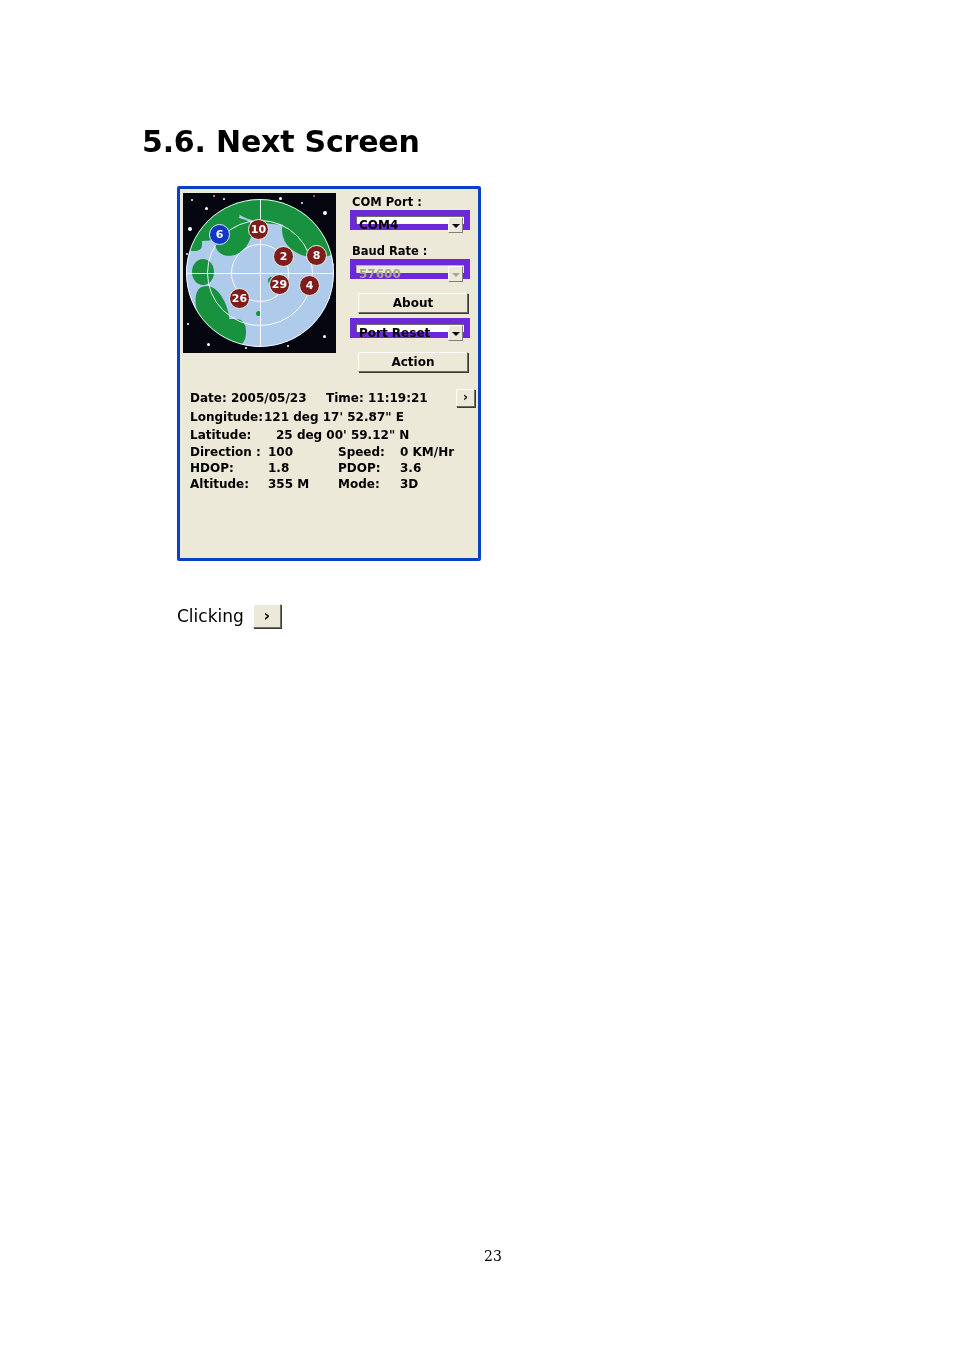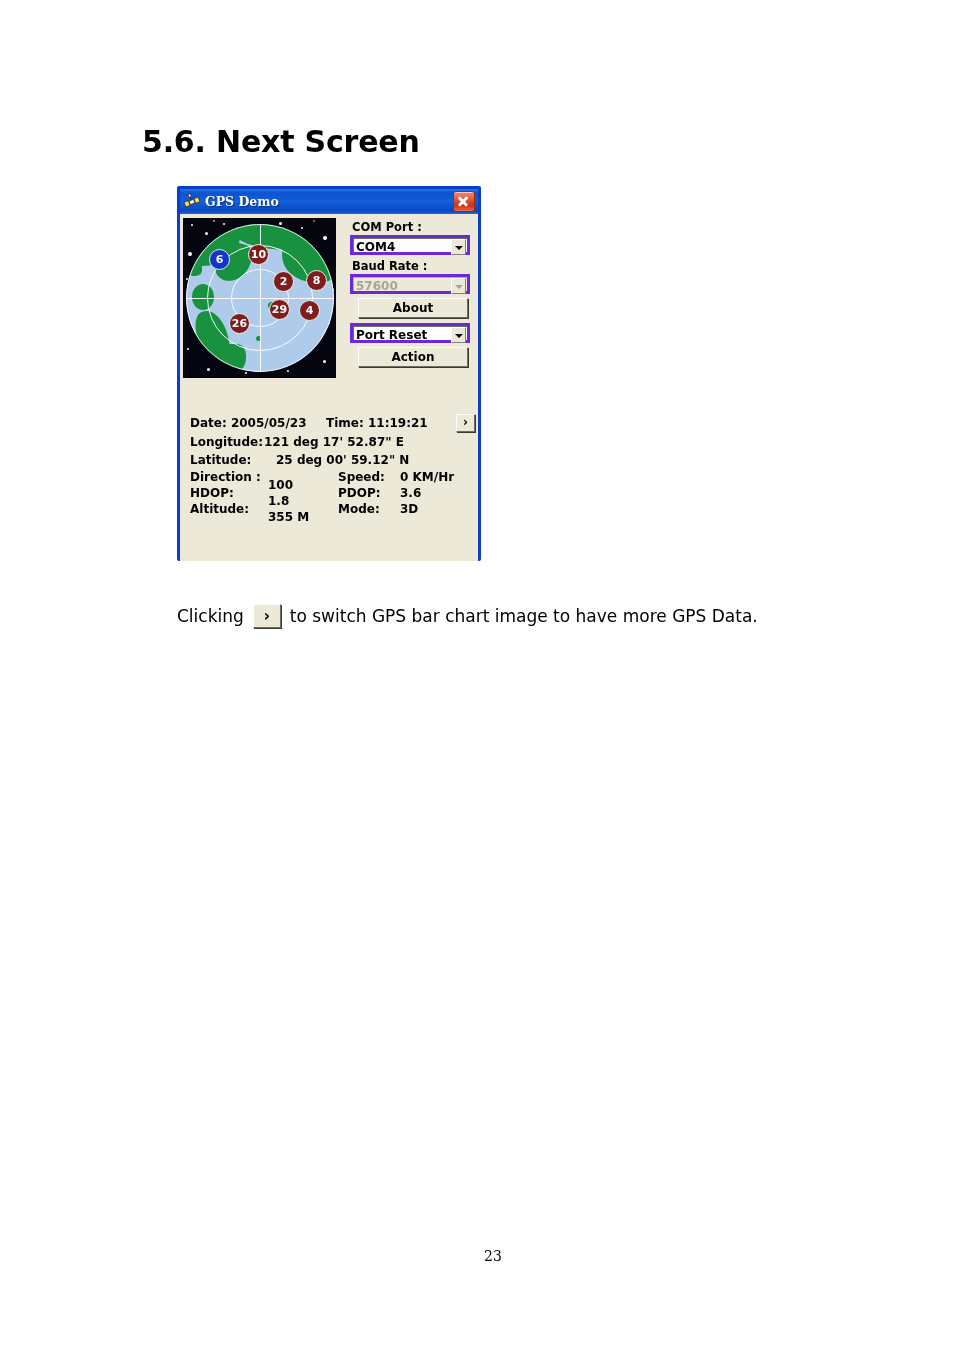--- a/index.html
+++ b/index.html
@@ -164,24 +164,24 @@
     font-weight: bold;
     font-size: 11.5px;
     color: #000000;
     margin: 0 0 1px 2px;
     white-space: nowrap;
   }
   .combo {
     position: relative;
     height: 20px;
     background: #ffffff;
-    border: 3px solid #6d28d9;
+    border: 6px solid #6d28d9;
     box-shadow: inset 1px 1px 0 #6d6d60;
     box-sizing: border-box;
-    margin-bottom: 4px;
+    margin-bottom: 14px;
   }
   .combo .val {
     position: absolute;
     left: 3px; top: 2px;
     font-family: "DejaVu Sans", sans-serif;
     font-weight: bold;
     font-size: 12px;
     color: #000000;
     white-space: nowrap;
   }
@@ -264,21 +264,21 @@
     left: 10px;
     top: 256px;
     width: 282px;
     font-family: "DejaVu Sans", sans-serif;
     font-weight: bold;
     font-size: 12px;
     color: #000000;
   }
   .statrow { position: relative; height: 16px; text-decoration: underline; }
   .statrow .a { position: absolute; left: 0;    top: 0; white-space: nowrap; }
-  .statrow .b { position: absolute; left: 78px; top: 8px; white-space: nowrap; text-align: right; }
+  .statrow .b { position: absolute; left: 78px; top: 0; white-space: nowrap; text-align: right; }
   .statrow .c { position: absolute; left: 148px; top: 0; white-space: nowrap; }
   .statrow .d { position: absolute; left: 210px; top: 0; white-space: nowrap; }
 
   
   .caption {
     position: absolute;
     left: 177px;
     top: 598px;
     font-family: "DejaVu Sans", sans-serif;
     font-size: 17px;
@@ -317,35 +317,20 @@
     padding-left: 32px;
   }
 </style>
 </head>
 <body>
 
 <div class="doc-heading">5.6. Next Screen</div>
 
 <div class="win">
 
-  <div class="titlebar">
-    <span class="tb-icon">
-      <svg width="18" height="18" viewBox="0 0 18 18">
-        <g transform="rotate(-20 9 9)">
-          <rect x="1.5" y="6.5" width="4.5" height="5" fill="#ffe24a" stroke="#2b2b2b" stroke-width="0.7"></rect>
-          <rect x="12" y="6.5" width="4.5" height="5" fill="#ffe24a" stroke="#2b2b2b" stroke-width="0.7"></rect>
-          <rect x="6.6" y="7" width="4.8" height="4" fill="#f3f3f3" stroke="#2b2b2b" stroke-width="0.7"></rect>
-          <line x1="9" y1="7" x2="9" y2="2.5" stroke="#2b2b2b" stroke-width="1"></line>
-          <circle cx="9" cy="2.2" r="1.5" fill="#ffffff" stroke="#2b2b2b" stroke-width="0.7"></circle>
-        </g>
-      </svg>
-    </span>
-    <span class="tb-title">GPS Demo</span>
-    <span class="tb-close"></span>
-  </div>
 
   <div class="win-body">
 
     <div class="radar">
       <div class="stars">
         <span class="star" style="left:8px;top:6px;width:2px;height:2px;"></span>
         <span class="star" style="left:22px;top:14px;width:3px;height:3px;"></span>
         <span class="star" style="left:40px;top:5px;width:2px;height:2px;"></span>
         <span class="star" style="left:58px;top:11px;width:2px;height:2px;"></span>
         <span class="star" style="left:96px;top:4px;width:3px;height:3px;"></span>
@@ -454,16 +439,15 @@
         <span class="d">3D</span>
       </div>
     </div>
 
   </div>
 </div>
 
 <div class="caption">
   <span>Clicking</span>
   <span class="capbtn">›</span>
-  <span>to switch GPS bar chart image to have more GPS Data.</span>
 </div>
 
 <div class="pageno">23</div>
 
 </body></html>

